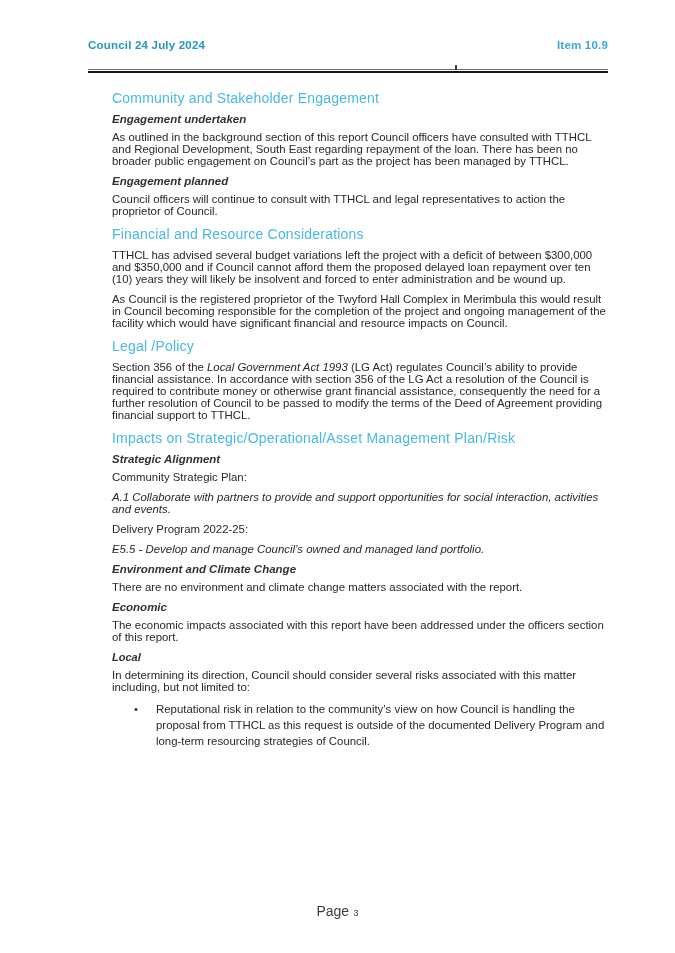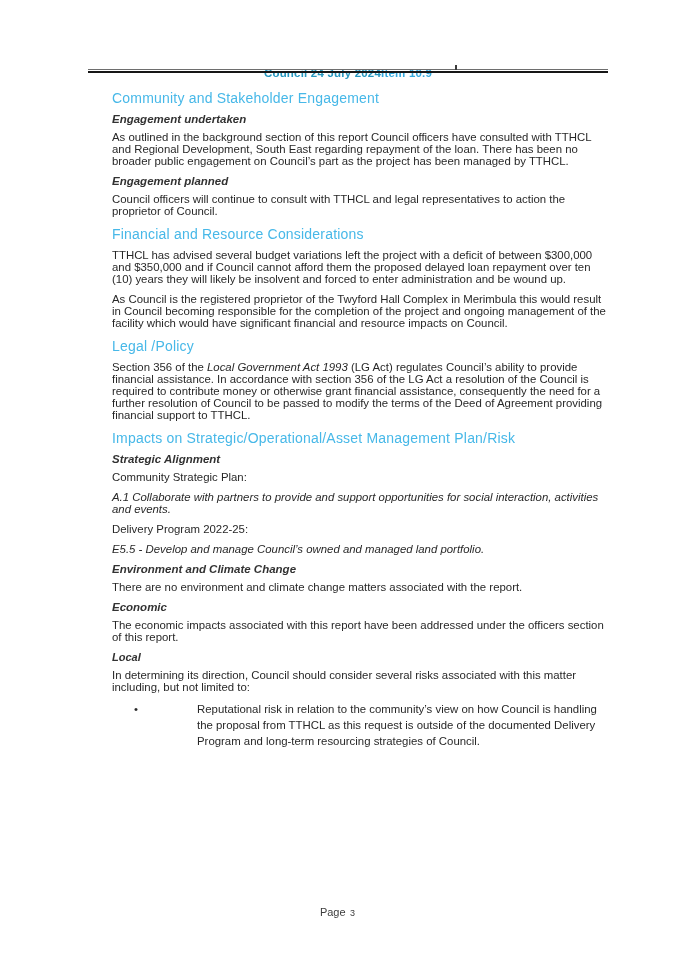--- a/index.html
+++ b/index.html
@@ -16,25 +16,25 @@
     position: relative;
     width: 675px;
     height: 953px;
     background: #ffffff;
     font-family: "Liberation Sans", sans-serif;
     color: var(--body-text);
     overflow: hidden;
   }
   .header {
     position: absolute;
-    top: 67px;
+    top: 39px;
     left: 88px;
     width: 520px;
     display: flex;
-    justify-content: center;
+    justify-content: space-between;
     align-items: baseline;
   }
   .header-left, .header-right {
     font-size: 11.5px;
     font-weight: bold;
     color: var(--header-teal);
     letter-spacing: 0.2px;
   }
   .header-right { color: #35a9dd; }
   .rule {
@@ -91,31 +91,30 @@
     margin-left: 22px;
     font-size: 11.4px;
     line-height: 16px;
     color: var(--body-text);
   }
   .bullet-text {
     flex: 1;
     font-size: 11.4px;
     line-height: 16px;
     color: var(--body-text);
-    margin-left: 41px;
   }
   .footer {
     position: absolute;
     top: 902px;
     left: 0;
     width: 675px;
     text-align: center;
     color: #3c3c3c;
   }
-  .footer .pg-label { font-size: 11px; }
+  .footer .pg-label { font-size: 14px; }
   .footer .pg-num { font-size: 9px; }
 </style>
 </head>
 <body>
 
 <div class="page">
 
   <div class="header">
     <span class="header-left">Council 24 July 2024</span>
     <span class="header-right">Item 10.9</span>

